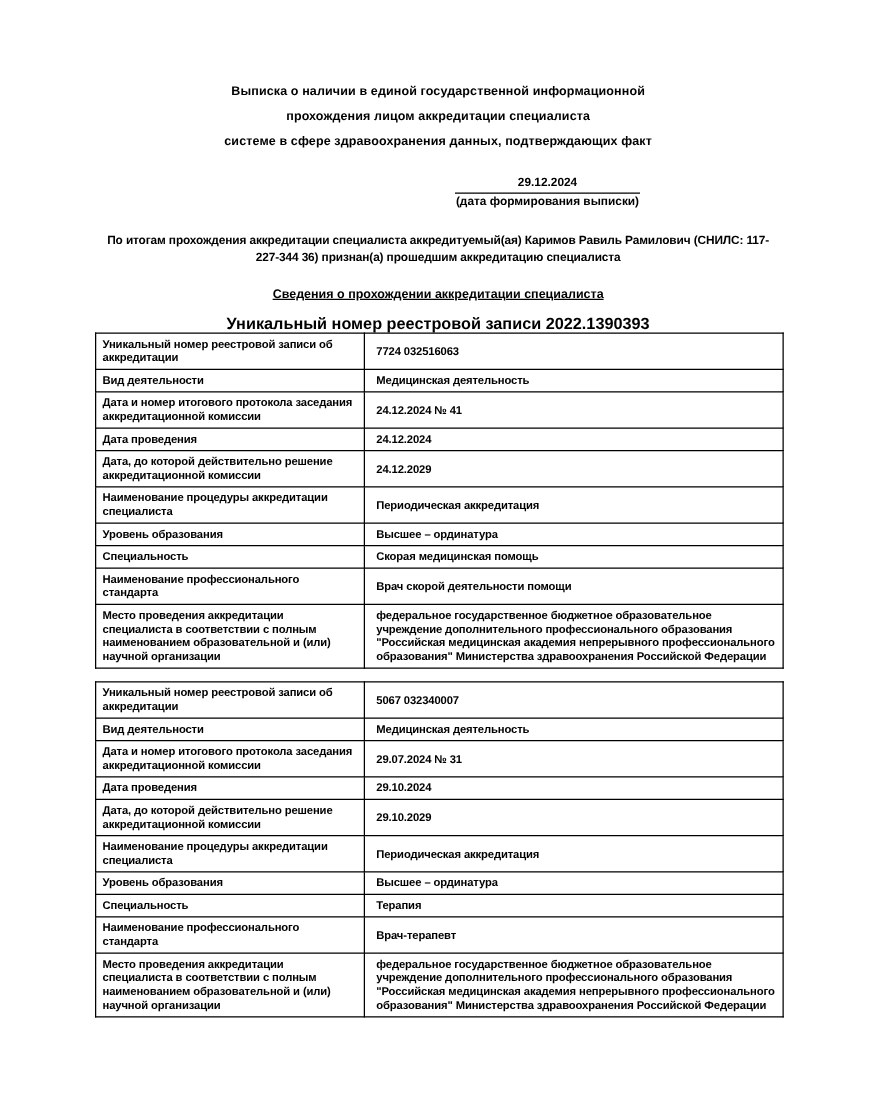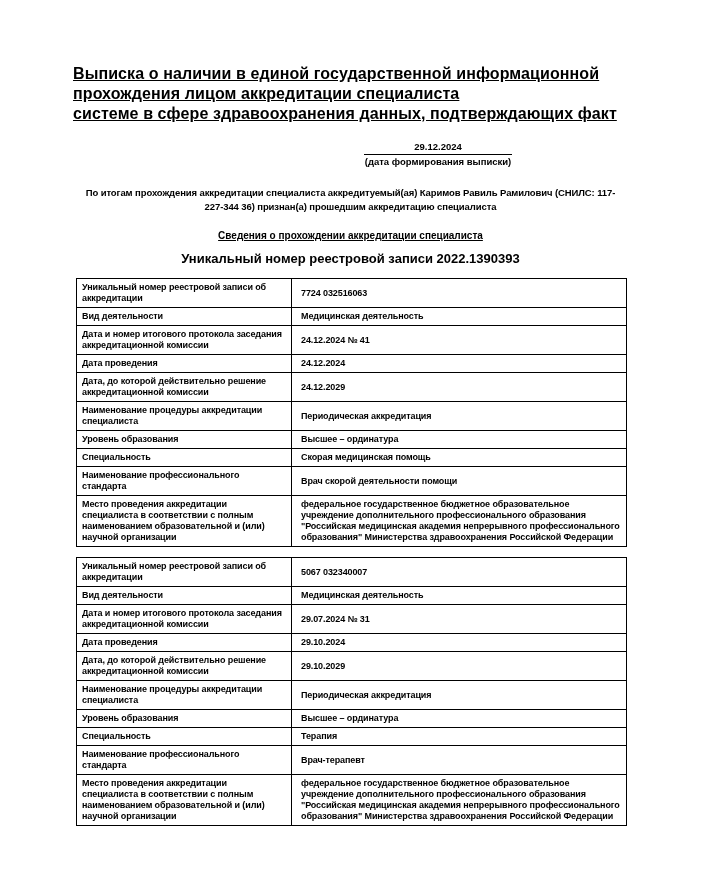--- a/index.html
+++ b/index.html
@@ -12,25 +12,24 @@
     color: #000000;
     overflow: hidden;
   }
   .page {
     width: 701px;
     height: 881px;
     background: #ffffff;
     padding: 64px 73px 0 73px;
   }
   .title {
-    text-align: left;
-    font-size: 16px;
+    text-align: center;
+    font-size: 10px;
     line-height: 20px;
     letter-spacing: 0.1px;
-    text-decoration: underline;
   }
   .date-block {
     width: 148px;
     margin: 17px 116px 0 auto;
     text-align: center;
   }
   .date-value {
     font-size: 9.5px;
     line-height: 12px;
     border-bottom: 1.5px solid #000;
@@ -56,21 +55,21 @@
     font-size: 10px;
     line-height: 12px;
     text-decoration: underline;
   }
   .registry-heading {
     margin-top: 9px;
     text-align: center;
     font-size: 13px;
     line-height: 15px;
   }
-  .tables { margin-top: 12px; }
+  .tables { }
   table.acc-table {
     border-collapse: collapse;
     width: 551px;
     margin-left: 3px;
     table-layout: fixed;
   }
   table.acc-table + table.acc-table { margin-top: 10px; }
   table.acc-table td {
     border: 1.5px solid #000;
     font-size: 9px;

